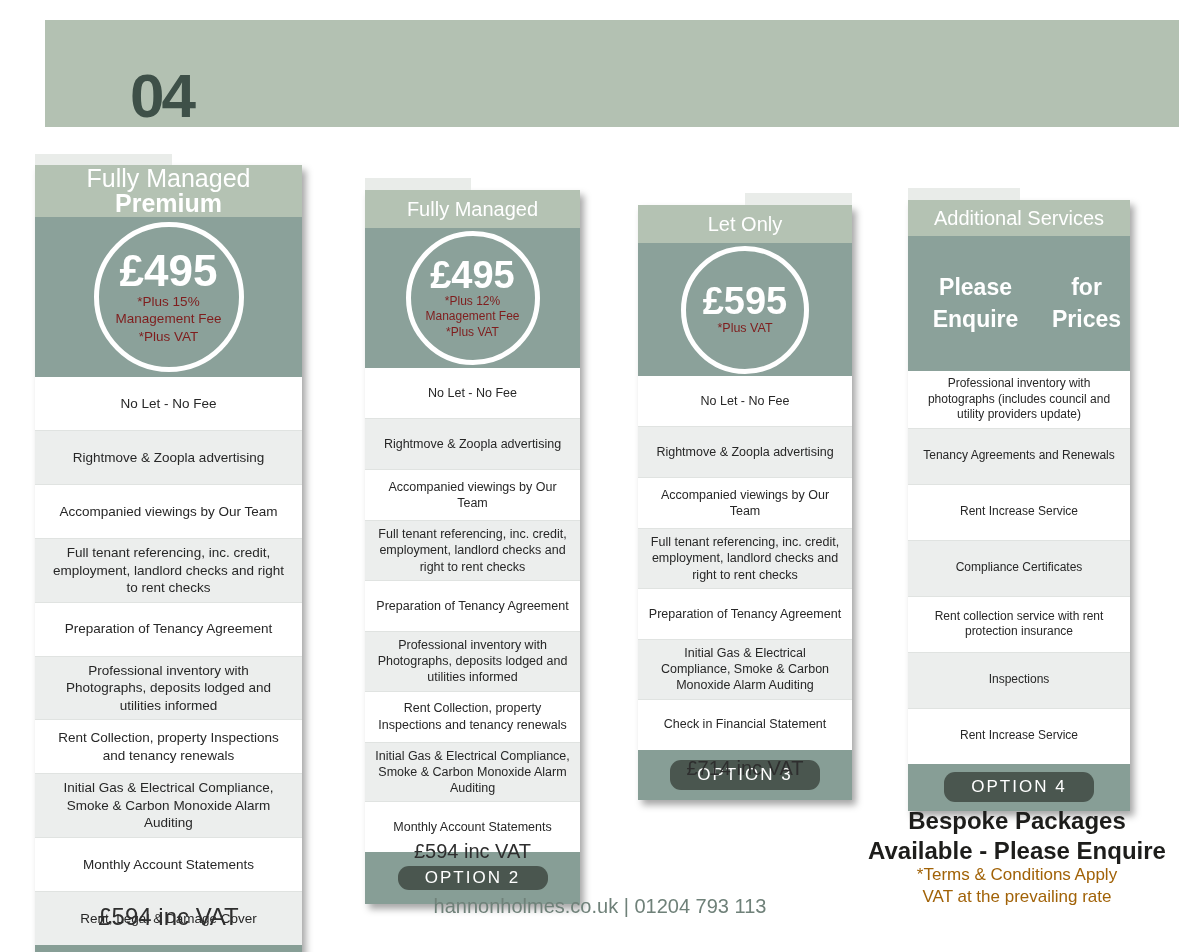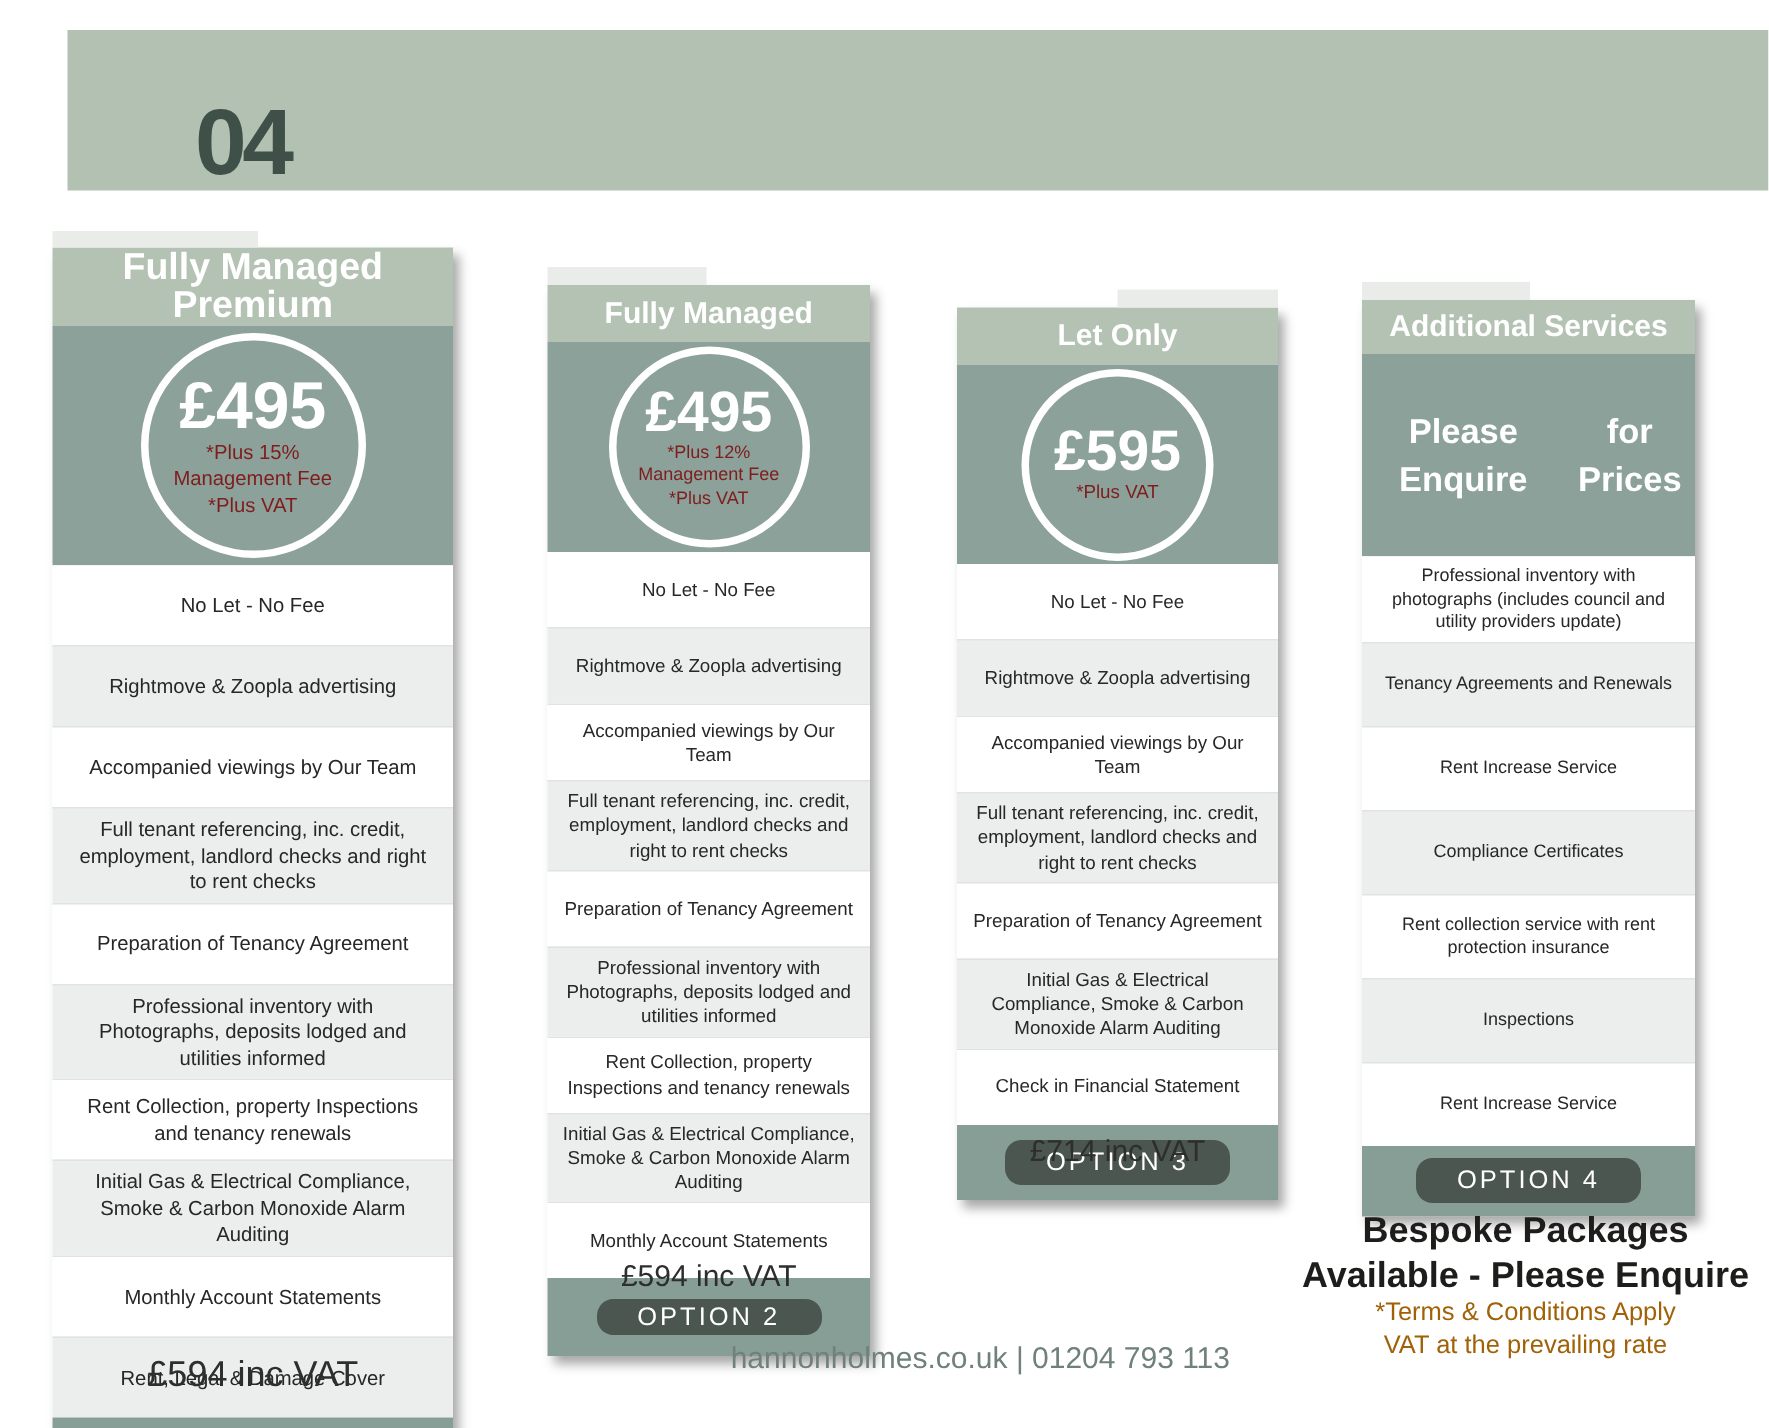--- a/index.html
+++ b/index.html
@@ -15,21 +15,21 @@
                 color:var(--dark-text,#3e5048);margin-left:24px;letter-spacing:0px;}
 
   
   .card{position:absolute;background:#ffffff;box-shadow:4px 5px 7px rgba(0,0,0,0.35);}
   .tab{position:absolute;top:-11px;height:11px;background:#e9ece9;}
   .tab.left{left:0;}
   .tab.right{right:0;}
 
   .card-header{background:var(--header-bg,#b3c1b2);color:#fff;text-align:center;
                display:flex;flex-direction:column;justify-content:center;}
-  .card-header .line1{font-weight:700;}
+  .card-header .line1{font-weight:400;}
   .card-header .line2{font-weight:700;}
 
   .price-section{background:var(--price-bg,#8aa098);display:flex;align-items:center;justify-content:center;}
   .circle{border:5px solid #fff;border-radius:50%;display:flex;flex-direction:column;
           align-items:center;justify-content:center;color:#fff;text-align:center;}
   .price{font-weight:700;line-height:1;}
   .price-sub{color:#7f1d1d;line-height:1.3;}
 
   .enquire{background:var(--price-bg,#8aa098);color:#fff;display:flex;flex-direction:row;
            align-items:center;justify-content:center;text-align:center;font-weight:700;
@@ -90,21 +90,21 @@
   .price-note{position:absolute;text-align:center;color:#2e2e2e;}
   .note1{left:35px;top:903px;width:267px;font-size:24px;}
   .note2{left:365px;top:840px;width:215px;font-size:20px;}
   .note3{left:638px;top:757px;width:214px;font-size:20px;}
 
   
   .bespoke{position:absolute;left:855px;top:806px;width:324px;text-align:center;
            font-weight:800;font-size:24px;line-height:1.25;color:#1d1d1b;}
   .terms{position:absolute;left:855px;top:864px;width:324px;text-align:center;
          font-size:17px;line-height:1.3;color:#a16207;}
-  .contact{position:absolute;left:380px;top:895px;width:440px;text-align:right;
+  .contact{position:absolute;left:380px;top:895px;width:440px;text-align:center;
            font-size:20px;color:#6f8179;cursor:pointer;}
 </style>
 </head>
 <body>
 
 <div class="page">
 
   <div class="banner">
     <div class="banner-number">04</div>
   </div>

